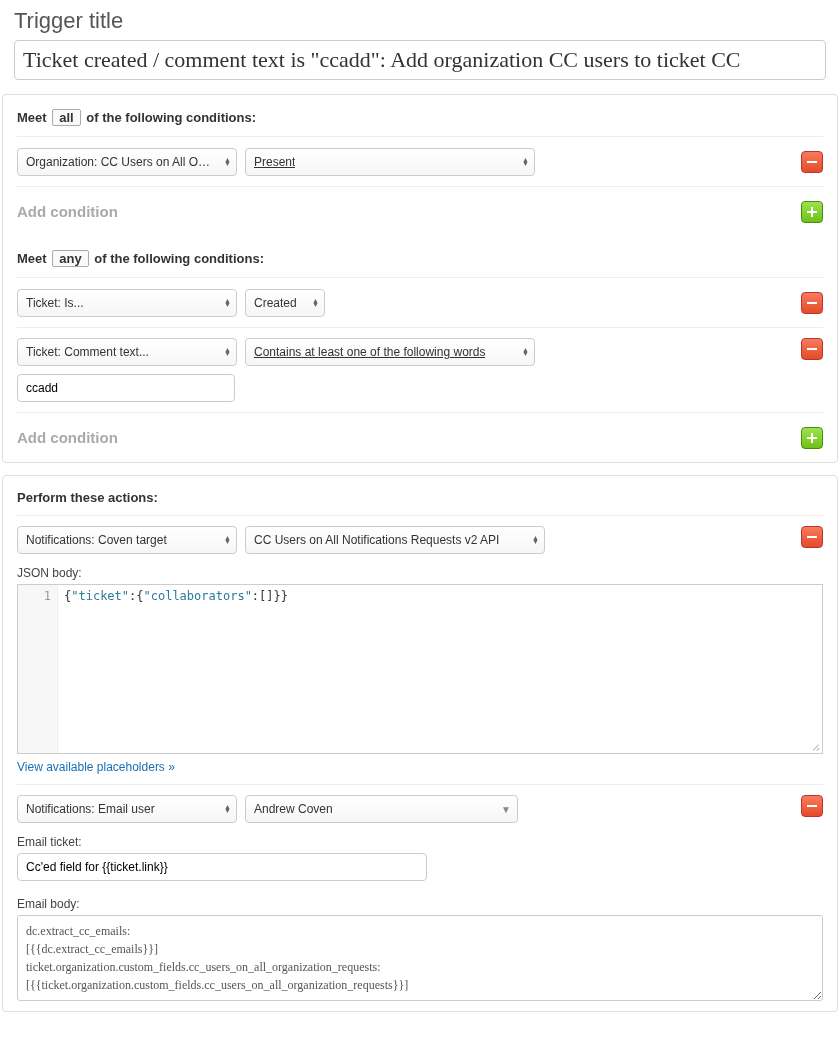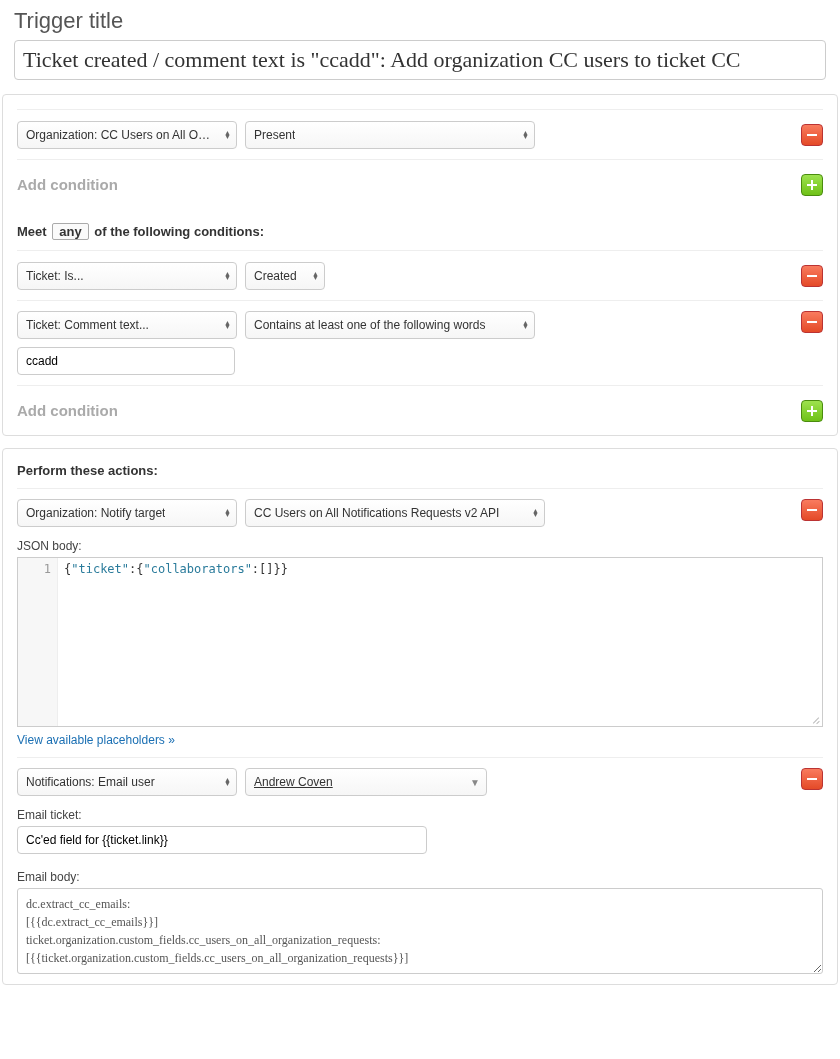--- a/index.html
+++ b/index.html
@@ -9,22 +9,22 @@
 .title-input-wrap { padding: 0 14px 14px; }
 .title-input { width: 100%; font-size: 22px; font-weight: 400; padding: 6px 8px; border: 1px solid #ccc; border-radius: 4px; color: #333; font-family: Liberation Serif, serif; }
 .panel { border: 1px solid #ddd; border-radius: 4px; margin: 0 2px 12px; padding: 14px 14px 0; }
 .section-label { font-weight: bold; font-size: 13px; margin-bottom: 10px; }
 .section-label .boxed { display: inline-block; border: 1px solid #aaa; padding: 0 6px; margin: 0 2px; font-weight: bold; background: #fafafa; border-radius: 2px; }
 .row { display: flex; align-items: center; border-top: 1px solid #eee; padding: 10px 0; position: relative; min-height: 50px; }
 .row.add-row { color: #aaa; font-weight: bold; font-size: 15px; }
 .row .fields { display: flex; align-items: center; flex-wrap: wrap; gap: 8px; flex: 1; }
 .select { position: relative; display: inline-flex; align-items: center; border: 1px solid #ccc; border-radius: 4px; background: linear-gradient(#fff,#f6f6f6); height: 28px; padding: 0 22px 0 8px; font-size: 12px; color: #333; min-width: 80px; cursor: pointer; }
 .select.wide { width: 220px; }
-.select.wider { width: 290px; }
-.select.med { width: 242px; text-decoration: underline; }
+.select.wider { width: 290px; text-decoration: underline; }
+.select.med { width: 273px; }
 .select-arrows { position: absolute; right: 5px; top: 50%; transform: translateY(-50%); display: flex; flex-direction: column; line-height: 4px; font-size: 7px; color: #666; }
 .select-single-arrow { position: absolute; right: 6px; top: 50%; transform: translateY(-50%); font-size: 10px; color: #888; }
 .select-label { white-space: nowrap; overflow: hidden; text-overflow: ellipsis; }
 .text-input { border: 1px solid #ccc; border-radius: 4px; height: 28px; padding: 0 8px; font-size: 12px; width: 218px; }
 .icon-btn { width: 22px; height: 22px; border-radius: 4px; display: flex; align-items: center; justify-content: center; border: 1px solid; cursor: pointer; position: absolute; right: 0; }
 .icon-remove { background: linear-gradient(#f97b5e,#e44a28); border-color: #b33; }
 .icon-add { background: linear-gradient(#9de24e,#6fc118); border-color: #4a8c0e; }
 .icon-btn svg { width: 12px; height: 12px; }
 .sub-label { font-size: 12px; color: #444; margin: 6px 0 4px; }
 .code-editor { border: 1px solid #ccc; display: flex; height: 170px; margin-bottom: 6px; background: #fff; position: relative; }
@@ -43,20 +43,25 @@
 </head>
 <body>
 <div class="page">
 
 <h1 class="title-heading">Trigger title</h1>
 <div class="title-input-wrap">
   <input class="title-input" type="text" value="Ticket created / comment text is &quot;ccadd&quot;: Add organization CC users to ticket CC" style="">
 </div>
 
 <div class="panel">
+  <div class="section-label">
+    <span>Meet</span>
+    <span class="boxed">all</span>
+    <span>of the following conditions:</span>
+  </div>
 
   <div class="row">
     <div class="fields">
       <div class="select wide">
         <span class="select-label">Organization: CC Users on All Organization Requests</span>
         <span class="select-arrows">▲<br>▼</span>
       </div>
       <div class="select wider">
         <span class="select-label">Present</span>
         <span class="select-arrows">▲<br>▼</span>
@@ -136,21 +141,21 @@
   </div>
 </div>
 
 <div class="panel">
   <div class="section-label">Perform these actions:</div>
 
   <div class="row" style="align-items:flex-start;">
     <div class="col-stack">
       <div class="fields" style="margin-bottom:6px;">
         <div class="select wide">
-          <span class="select-label">Organization: Notify target</span>
+          <span class="select-label">Notifications: Coven target</span>
           <span class="select-arrows">▲<br>▼</span>
         </div>
         <div class="select" style="width:300px;">
           <span class="select-label">CC Users on All Notifications Requests v2 API</span>
           <span class="select-arrows">▲<br>▼</span>
         </div>
       </div>
       <div class="sub-label">JSON body:</div>
       <div class="code-editor">
         <div class="gutter">1</div>

